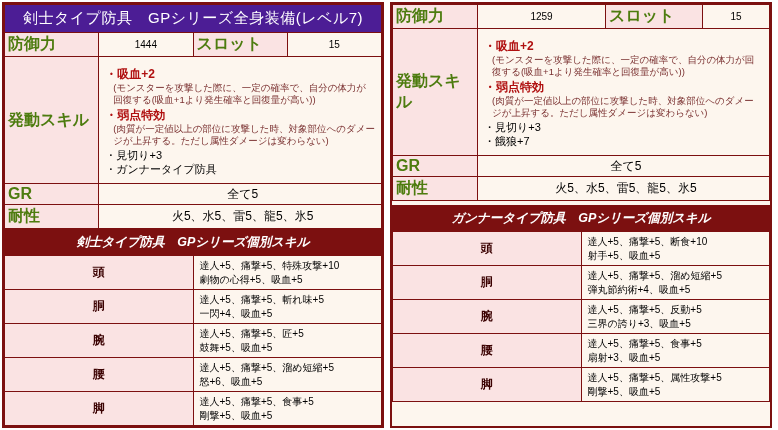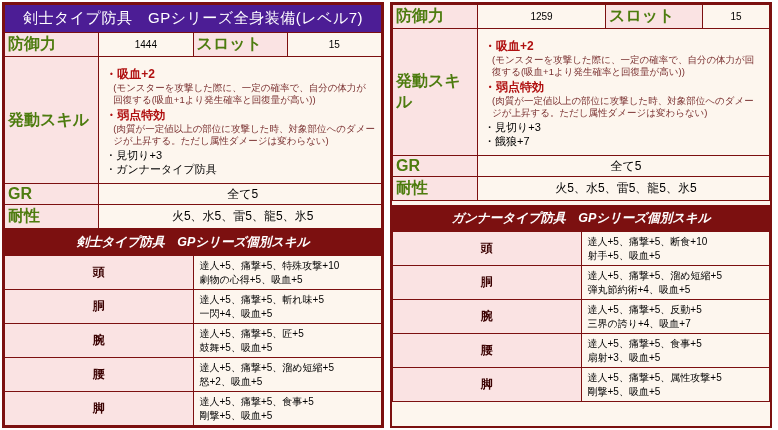--- a/index.html
+++ b/index.html
@@ -178,21 +178,21 @@
         <td class="part-lbl">腕</td>
         <td class="part-val">
           <div>達人+5、痛撃+5、匠+5</div>
           <div>鼓舞+5、吸血+5</div>
         </td>
       </tr>
       <tr>
         <td class="part-lbl">腰</td>
         <td class="part-val">
           <div>達人+5、痛撃+5、溜め短縮+5</div>
-          <div>怒+2、吸血+5</div>
+          <div>怒+6、吸血+5</div>
         </td>
       </tr>
       <tr>
         <td class="part-lbl">脚</td>
         <td class="part-val">
           <div>達人+5、痛撃+5、食事+5</div>
           <div>剛撃+5、吸血+5</div>
         </td>
       </tr>
     </tbody>
@@ -248,21 +248,21 @@
         <td class="part-lbl">胴</td>
         <td class="part-val">
           <div>達人+5、痛撃+5、溜め短縮+5</div>
           <div>弾丸節約術+4、吸血+5</div>
         </td>
       </tr>
       <tr>
         <td class="part-lbl">腕</td>
         <td class="part-val">
           <div>達人+5、痛撃+5、反動+5</div>
-          <div>三界の誇り+4、吸血+7</div>
+          <div>三界の誇り+3、吸血+5</div>
         </td>
       </tr>
       <tr>
         <td class="part-lbl">腰</td>
         <td class="part-val">
           <div>達人+5、痛撃+5、食事+5</div>
           <div>扇射+3、吸血+5</div>
         </td>
       </tr>
       <tr>

